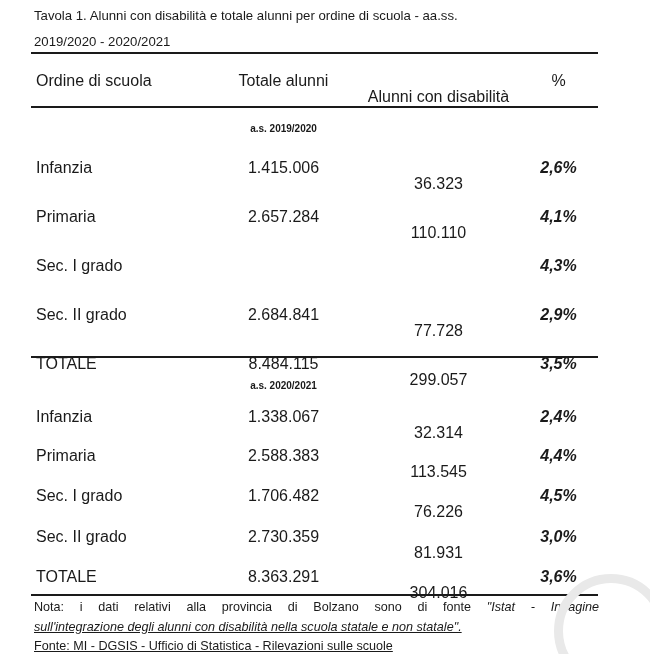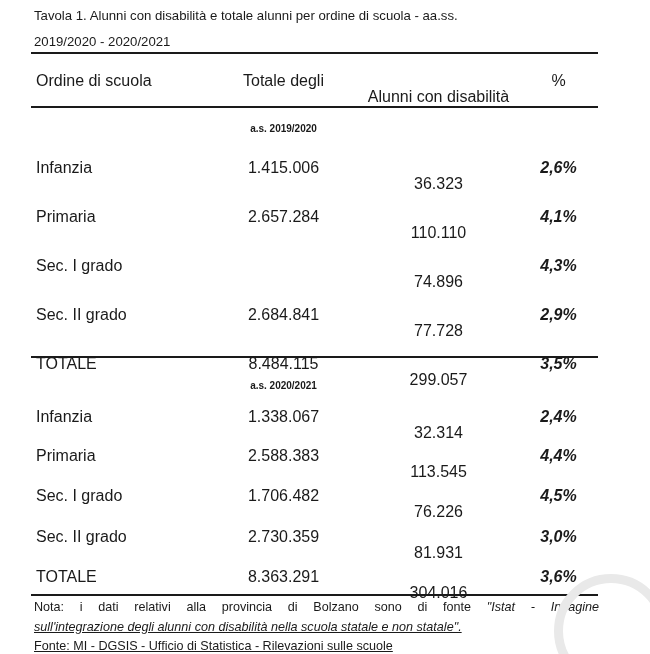--- a/index.html
+++ b/index.html
@@ -153,21 +153,21 @@
 
   <div class="title">
     <span>Tavola 1. Alunni con disabilità e totale alunni per ordine di scuola - aa.ss.</span>
     <span class="line2">2019/2020 - 2020/2021</span>
   </div>
 
   <div class="rule" id="rule-top"></div>
 
   <div class="row header-row" style="top:71px;">
     <span class="c-label">Ordine di scuola</span>
-    <span class="c-tot">Totale degli</span>
+    <span class="c-tot">Totale alunni</span>
     <span class="c-dis">Alunni con disabilità</span>
     <span class="c-pct">%</span>
   </div>
 
   <div class="rule" id="rule-header"></div>
 
   <div class="section-head" style="top:119px;">
     <span>a.s. 2019/2020</span>
   </div>
 
@@ -180,21 +180,20 @@
 
   <div class="row" style="top:207px;">
     <span class="c-label">Primaria</span>
     <span class="c-tot">2.657.284</span>
     <span class="c-dis">110.110</span>
     <span class="c-pct">4,1%</span>
   </div>
 
   <div class="row" style="top:256px;">
     <span class="c-label">Sec. I grado</span>
-    <span class="c-dis">74.896</span>
     <span class="c-pct">4,3%</span>
   </div>
 
   <div class="row" style="top:305px;">
     <span class="c-label">Sec. II grado</span>
     <span class="c-tot">2.684.841</span>
     <span class="c-dis">77.728</span>
     <span class="c-pct">2,9%</span>
   </div>
 

